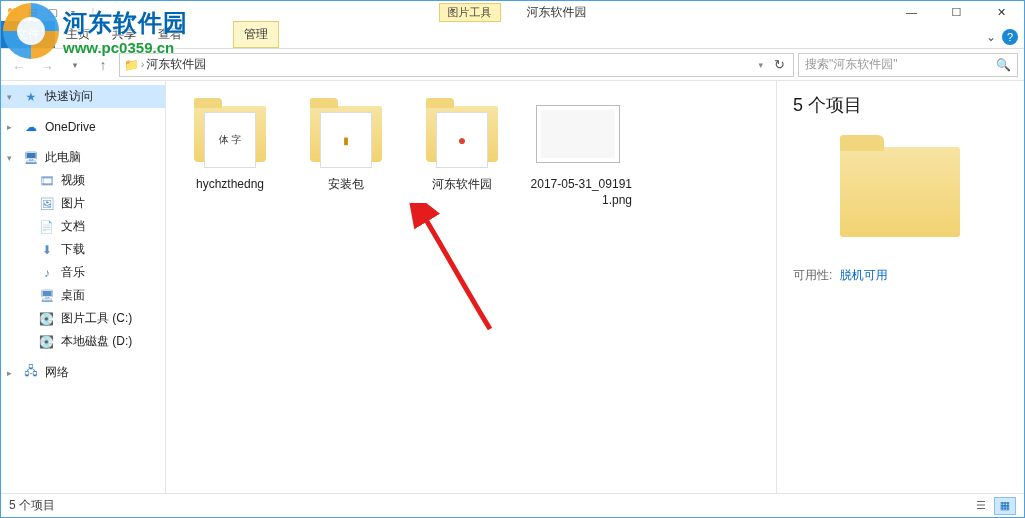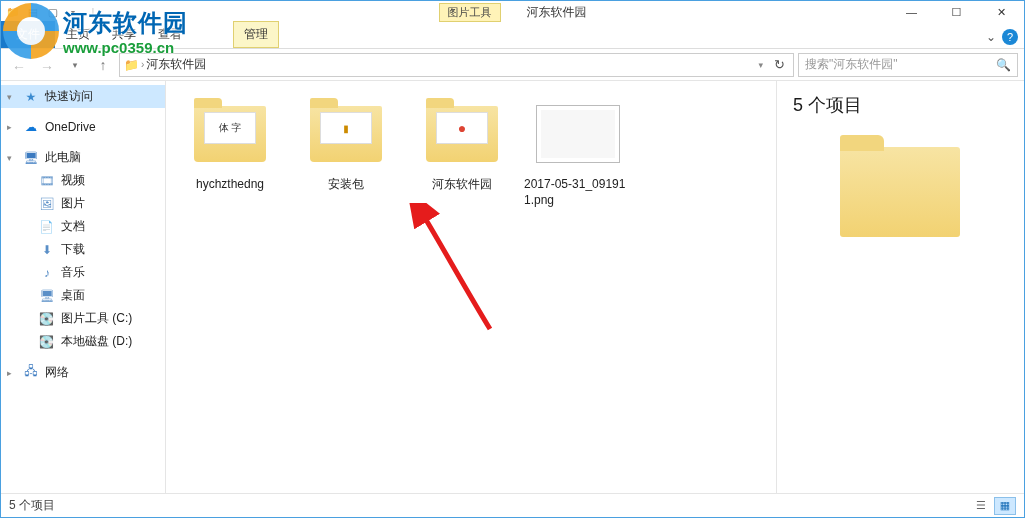--- a/index.html
+++ b/index.html
@@ -41,25 +41,25 @@
 .side-icon { width: 16px; height: 16px; display: flex; align-items: center; justify-content: center; font-size: 12px; }
 .side-sep { height: 8px; }
 .side-child { padding-left: 38px; }
 
 .content { flex: 1; display: flex; }
 .file-area { flex: 1; padding: 14px 10px; display: flex; align-items: flex-start; gap: 8px; position: relative; }
 .file-item { width: 108px; display: flex; flex-direction: column; align-items: center; gap: 4px; }
 .thumb { width: 88px; height: 78px; display: flex; align-items: center; justify-content: center; position: relative; }
 .folder-shape { width: 72px; height: 56px; background: linear-gradient(#f7e4a3, #f2d272); border-radius: 2px 2px 4px 4px; position: relative; }
 .folder-shape::before { content:""; position:absolute; top:-8px; left:0; width:28px; height:10px; background:#f2d67e; border-radius:2px 4px 0 0; }
-.folder-inner { position:absolute; top:6px; left:10px; width:52px; height:32px; background:#fff; border:1px solid #ddd; font-size:10px; display:flex; align-items:center; justify-content:center; color:#333; }
+.folder-inner { position:absolute; top:6px; left:10px; width:52px; height:56px; background:#fff; border:1px solid #ddd; font-size:10px; display:flex; align-items:center; justify-content:center; color:#333; }
 .img-thumb { width:84px; height:58px; border:1px solid #bbb; background:#fff; position:relative; overflow:hidden; }
 .img-thumb .inner-a { position:absolute; inset:4px; background:#f7f7f7; }
 .img-thumb.dark .inner-a { background:#0b6b6a; }
-.file-label { font-size: 12px; color: #222; text-align: left; line-height: 1.3; word-break: break-all; }
+.file-label { font-size: 12px; color: #222; text-align: right; line-height: 1.3; word-break: break-all; }
 
 
 .red-arrow { position:absolute; left:242px; top:122px; width:90px; height:130px; pointer-events:none; }
 
 .details-pane { width: 248px; border-left: 1px solid #e5e5e5; padding: 12px 16px; font-size: 13px; }
 .details-title { font-size: 18px; color: #1a1a1a; margin-bottom: 14px; }
 .details-thumb { width: 165px; height: 120px; margin: 0 auto 16px; position: relative; }
 .details-thumb .df { width:120px; height:90px; background:linear-gradient(#f7e4a3,#f2d272); border-radius:3px; position:absolute; left:22px; top:16px; }
 .details-thumb .df::before { content:""; position:absolute; top:-12px; left:0; width:44px; height:16px; background:#f2d67e; border-radius:3px 6px 0 0; }
 .details-row { font-size: 12px; color: #666; }
@@ -238,20 +238,24 @@
           </defs>
         <path d="M82,126 C60,90 35,45 14,10" stroke="#e51c1c" stroke-width="5" fill="none" marker-end="url(#ah)"></path>
       </svg>
     </div>
 
     <div class="details-pane">
       <div class="details-title">5 个项目</div>
       <div class="details-thumb">
           <div class="df"></div>
         </div>
+      <div class="details-row">
+        <span>可用性:</span>
+        <span class="val">脱机可用</span>
+      </div>
     </div>
   </div>
 </div>
 
 <div class="statusbar">
   <span>5 个项目</span>
   <div class="view-toggles">
     <div class="vt">☰</div>
     <div class="vt active">▦</div>
   </div>

